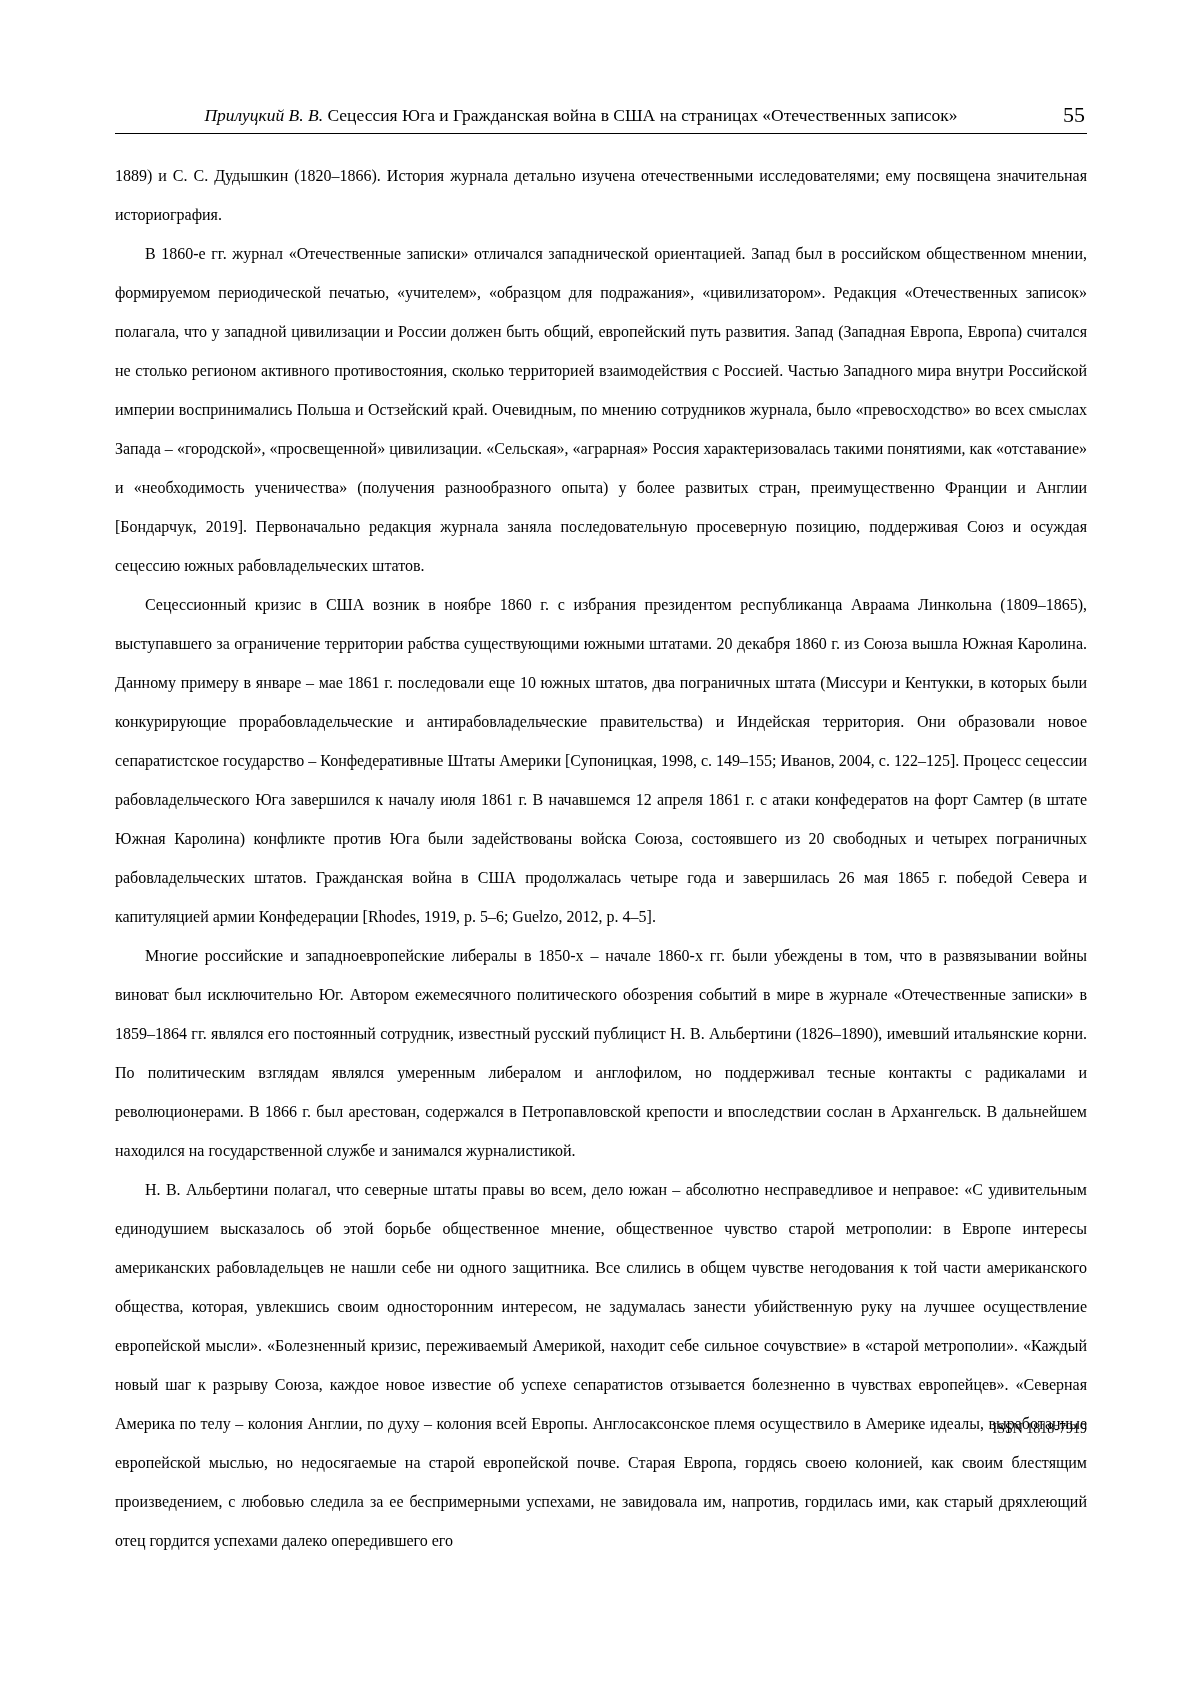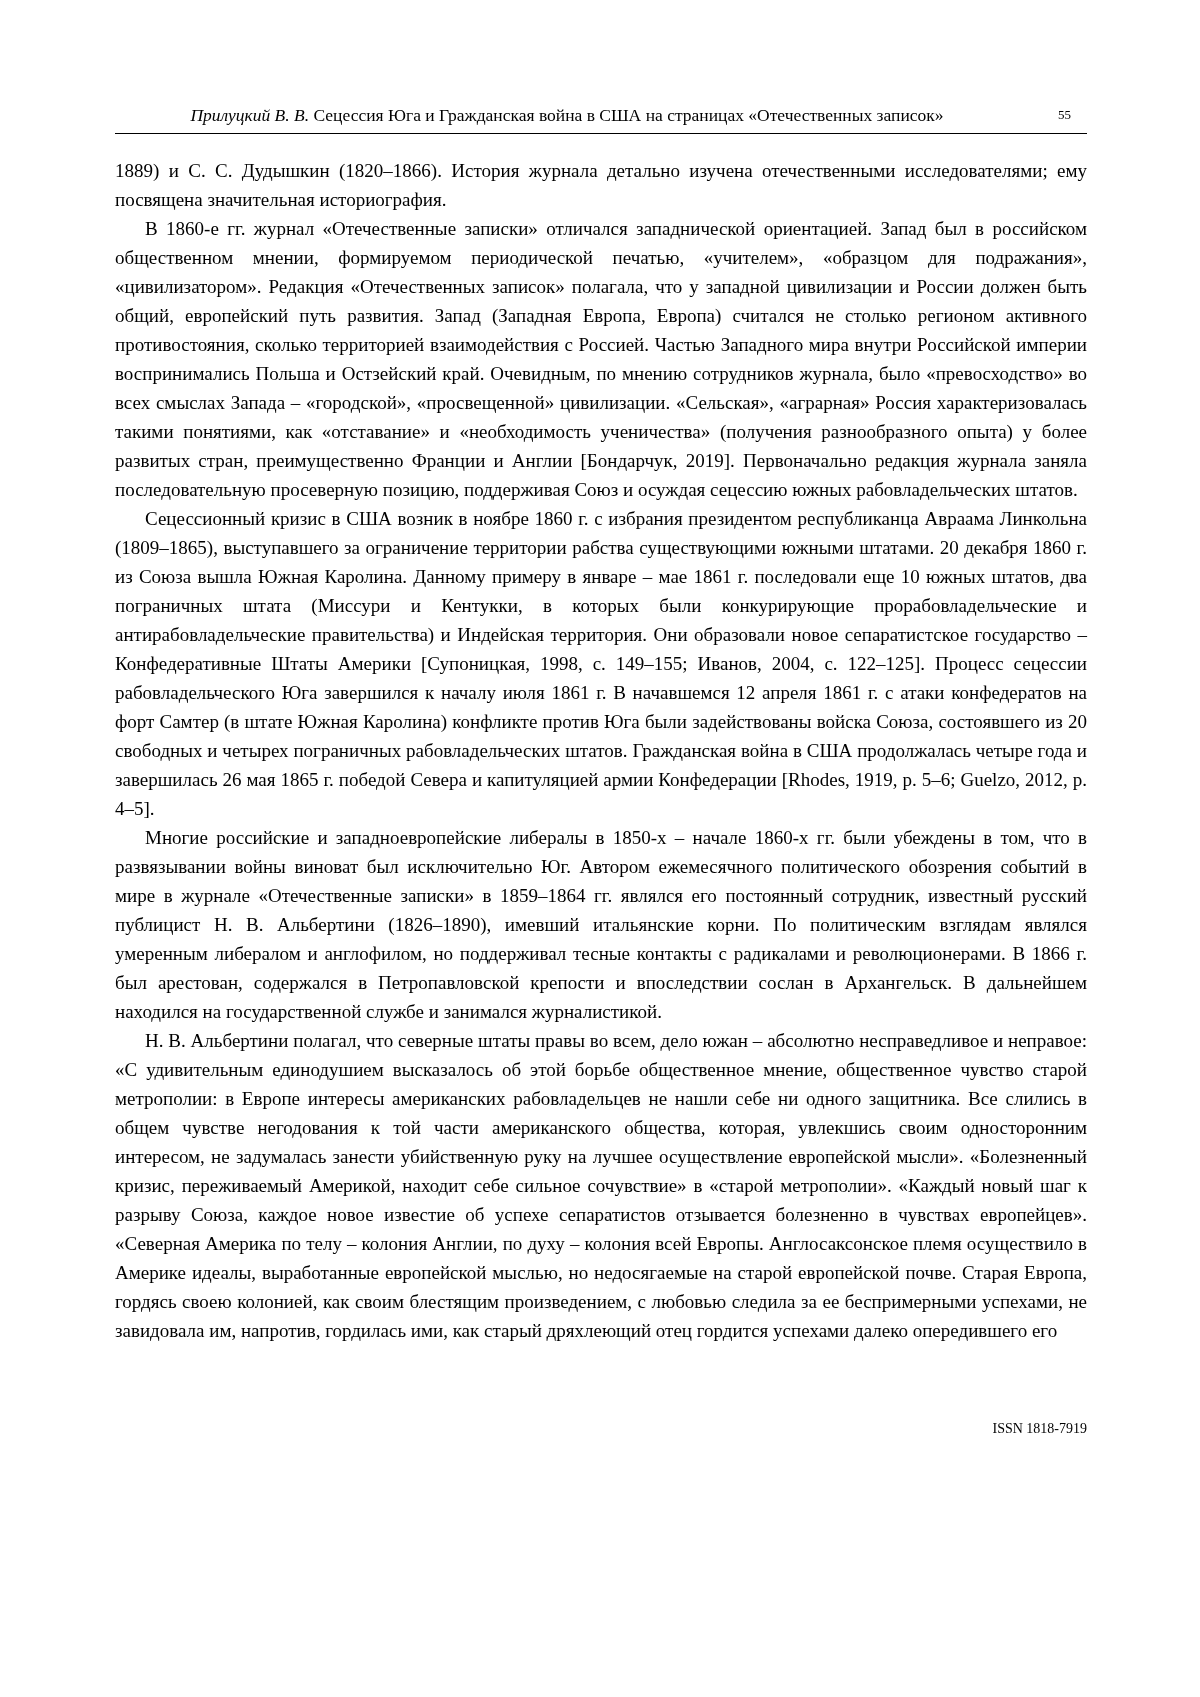--- a/index.html
+++ b/index.html
@@ -12,21 +12,21 @@
     width: 1200px;
     height: 1697px;
     background: #ffffff;
     color: #000000;
     font-family: "Liberation Serif", "DejaVu Serif", serif;
     overflow: hidden;
   }
   .running-head {
     position: absolute;
     top: 104px;
-    left: 101px;
+    left: 115px;
     width: 972px;
     font-size: 17.5px;
     line-height: 22px;
   }
   .rh-text {
     display: block;
     text-align: center;
     font-style: italic;
     padding: 0 40px 0 0;
   }
@@ -34,38 +34,38 @@
     font-style: italic;
   }
   .rh-title {
     font-style: normal;
   }
   .rh-page {
     position: absolute;
     right: 2px;
     top: 0;
     font-style: normal;
-    font-size: 13px;
+    font-size: 22px;
   }
   .head-rule {
     position: absolute;
     top: 133px;
     left: 115px;
     width: 972px;
     margin: 0;
     border: 0;
     border-top: 1.6px solid #000000;
   }
   .body-text {
     position: absolute;
     top: 156px;
     left: 115px;
     width: 972px;
-    font-size: 19px;
-    line-height: 29px;
+    font-size: 16px;
+    line-height: 39px;
     text-align: justify;
   }
   .para {
     margin: 0;
     text-indent: 30px;
   }
   .para.no-indent {
     text-indent: 0;
   }
   .page-footer {

